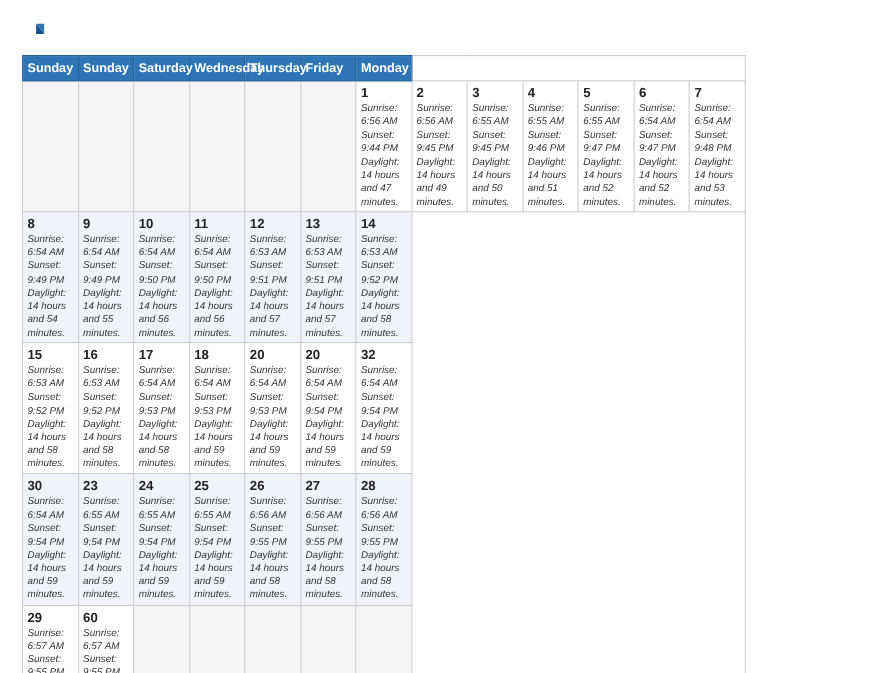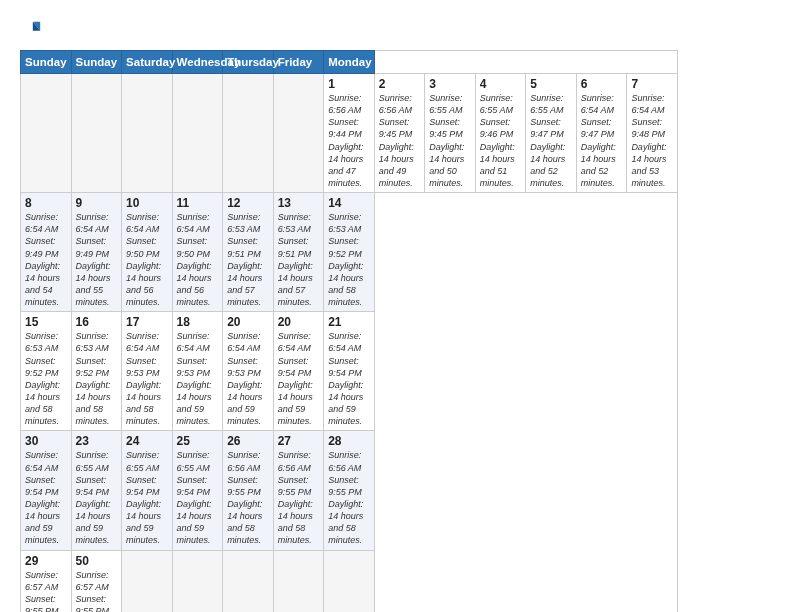--- a/index.html
+++ b/index.html
@@ -219,21 +219,21 @@
           </td>
           <td>
             <span class="day-num">20</span>
 <div class="day-info">Sunrise: 6:54 AM<br>Sunset: 9:53 PM<br>Daylight: 14 hours and 59 minutes.</div>
           </td>
           <td>
             <span class="day-num">20</span>
 <div class="day-info">Sunrise: 6:54 AM<br>Sunset: 9:54 PM<br>Daylight: 14 hours and 59 minutes.</div>
           </td>
           <td>
-            <span class="day-num">21</span>
+            <span class="day-num">32</span>
 <div class="day-info">Sunrise: 6:54 AM<br>Sunset: 9:54 PM<br>Daylight: 14 hours and 59 minutes.</div>
           </td>
         </tr>
         <tr class="even-row">
           <td>
             <span class="day-num">30</span>
 <div class="day-info">Sunrise: 6:54 AM<br>Sunset: 9:54 PM<br>Daylight: 14 hours and 59 minutes.</div>
           </td>
           <td>
             <span class="day-num">23</span>
@@ -259,21 +259,21 @@
             <span class="day-num">28</span>
 <div class="day-info">Sunrise: 6:56 AM<br>Sunset: 9:55 PM<br>Daylight: 14 hours and 58 minutes.</div>
           </td>
         </tr>
         <tr class="odd-row">
           <td>
             <span class="day-num">29</span>
 <div class="day-info">Sunrise: 6:57 AM<br>Sunset: 9:55 PM<br>Daylight: 14 hours and 57 minutes.</div>
           </td>
           <td>
-            <span class="day-num">50</span>
+            <span class="day-num">60</span>
 <div class="day-info">Sunrise: 6:57 AM<br>Sunset: 9:55 PM<br>Daylight: 14 hours and 57 minutes.</div>
           </td>
           <td class="empty"></td>
           <td class="empty"></td>
           <td class="empty"></td>
           <td class="empty"></td>
           <td class="empty"></td>
         </tr>
       </tbody>
   </table>

